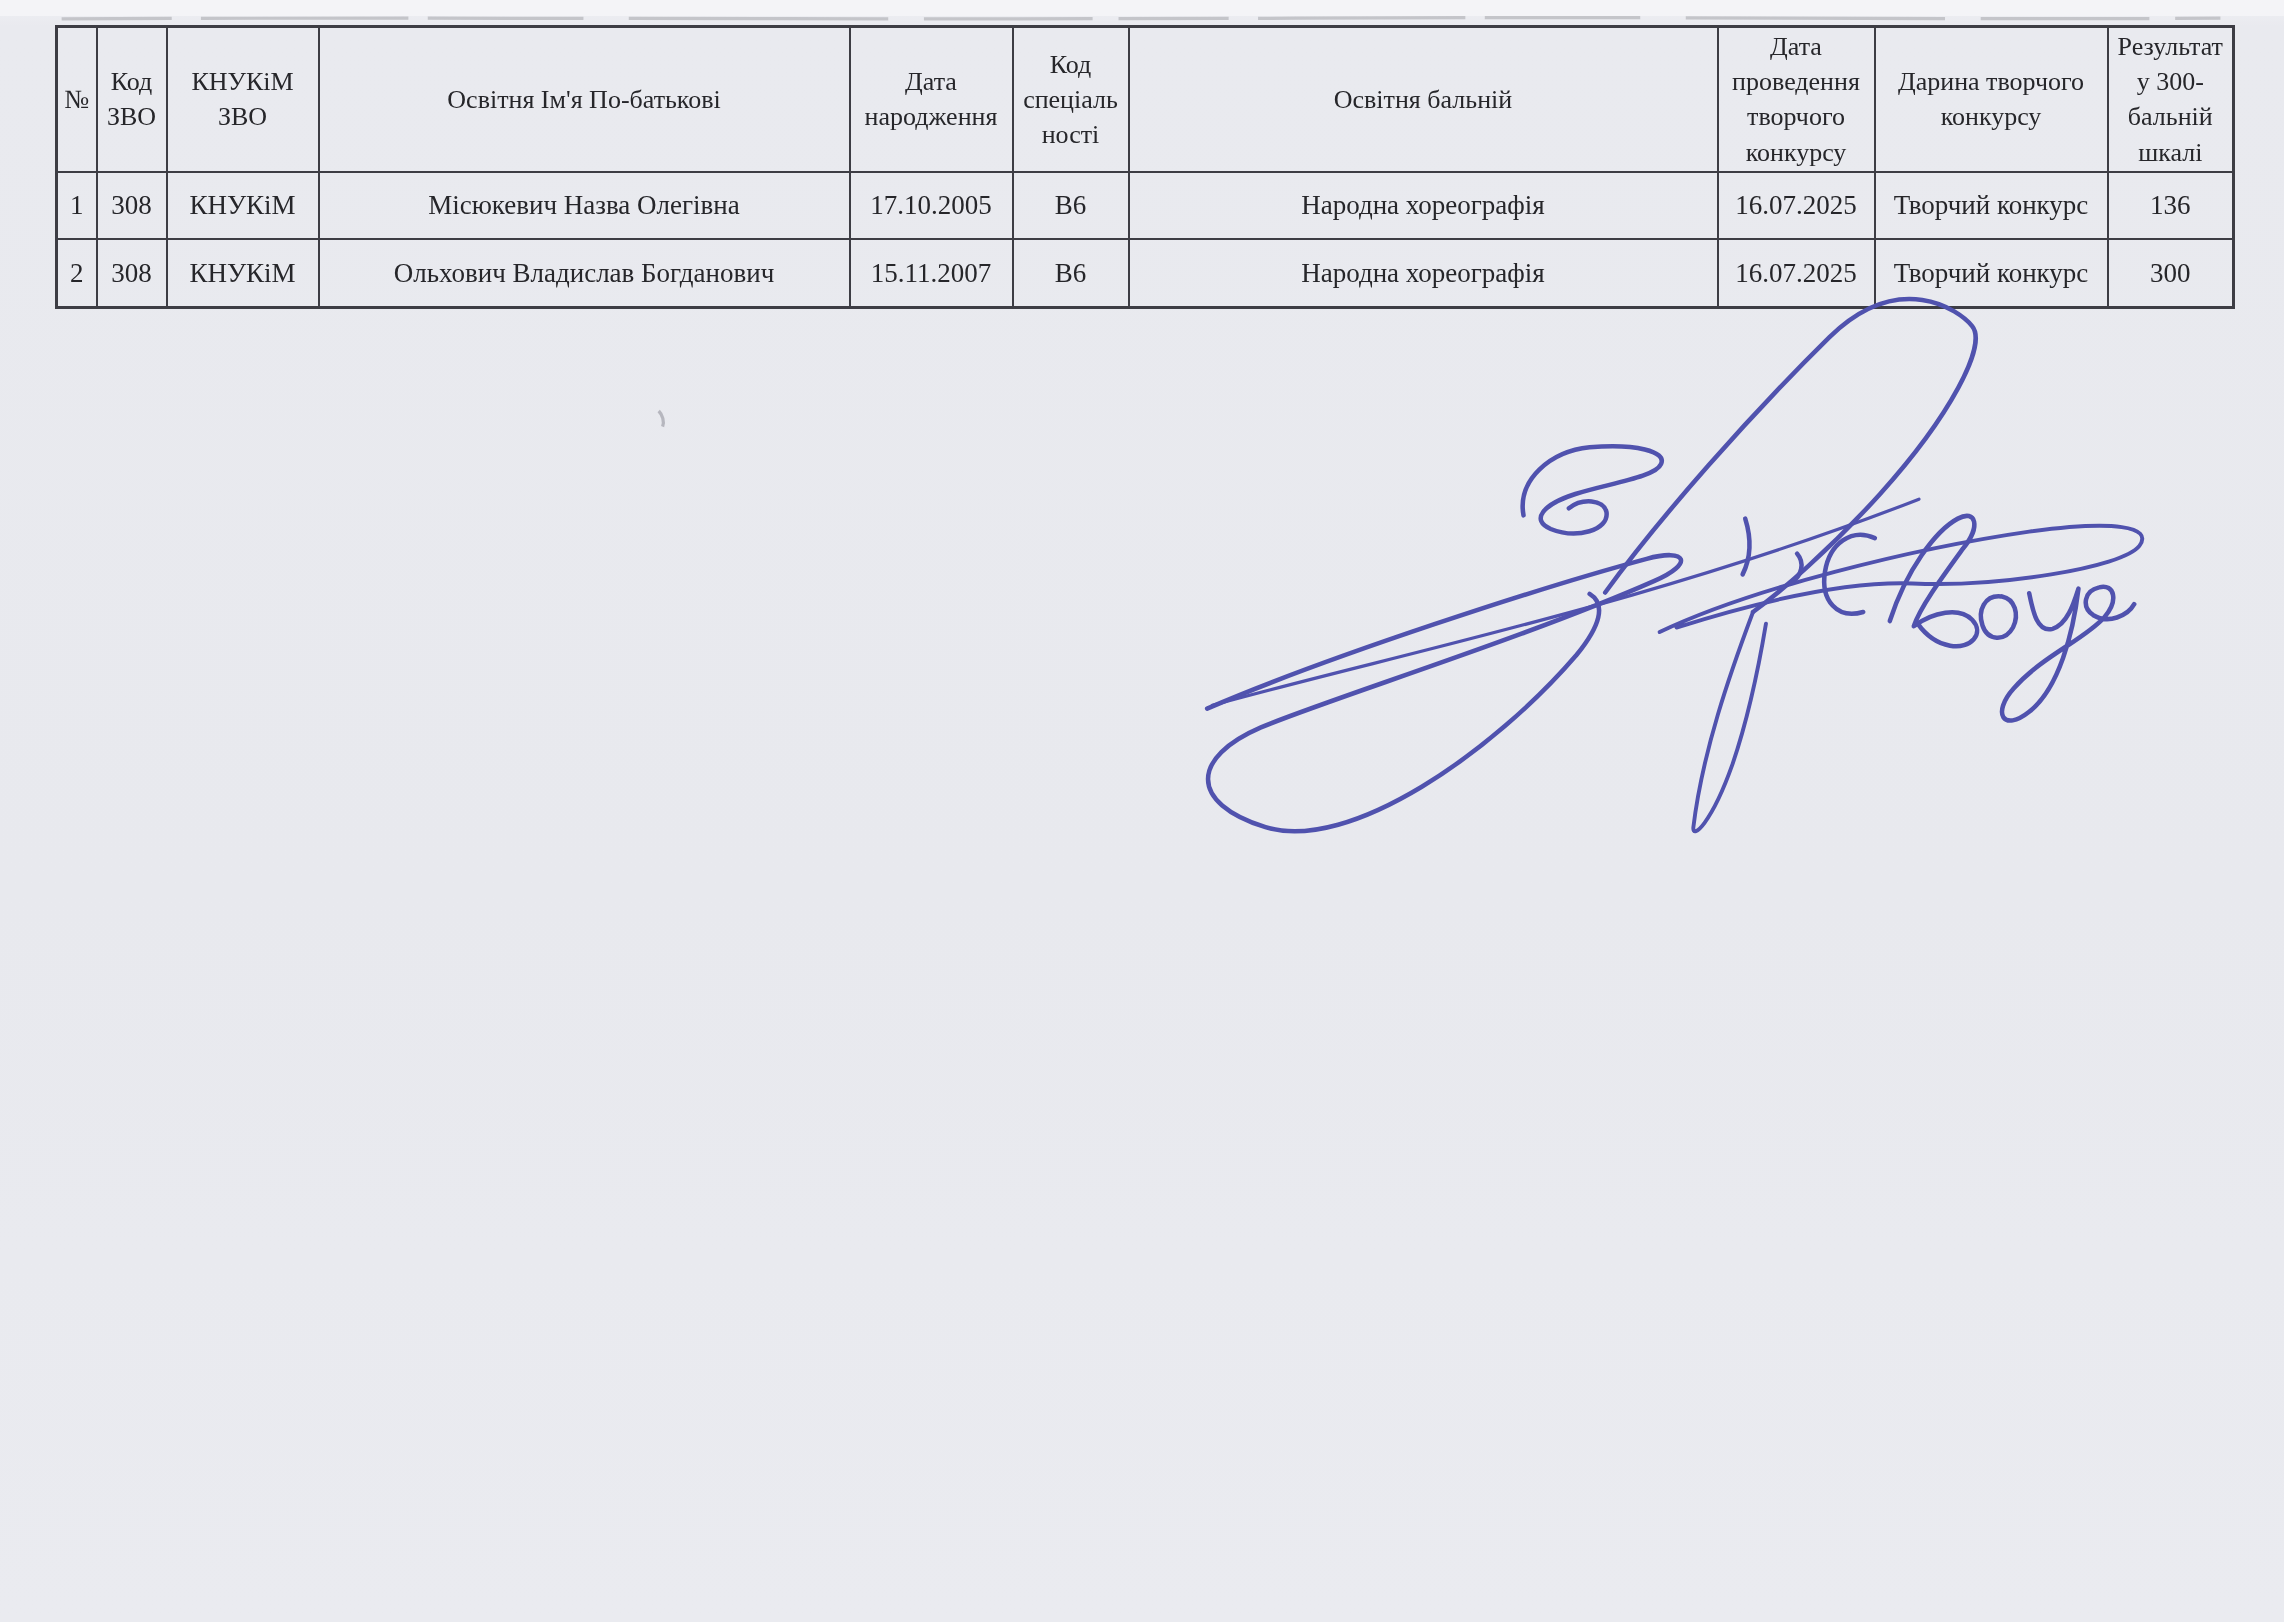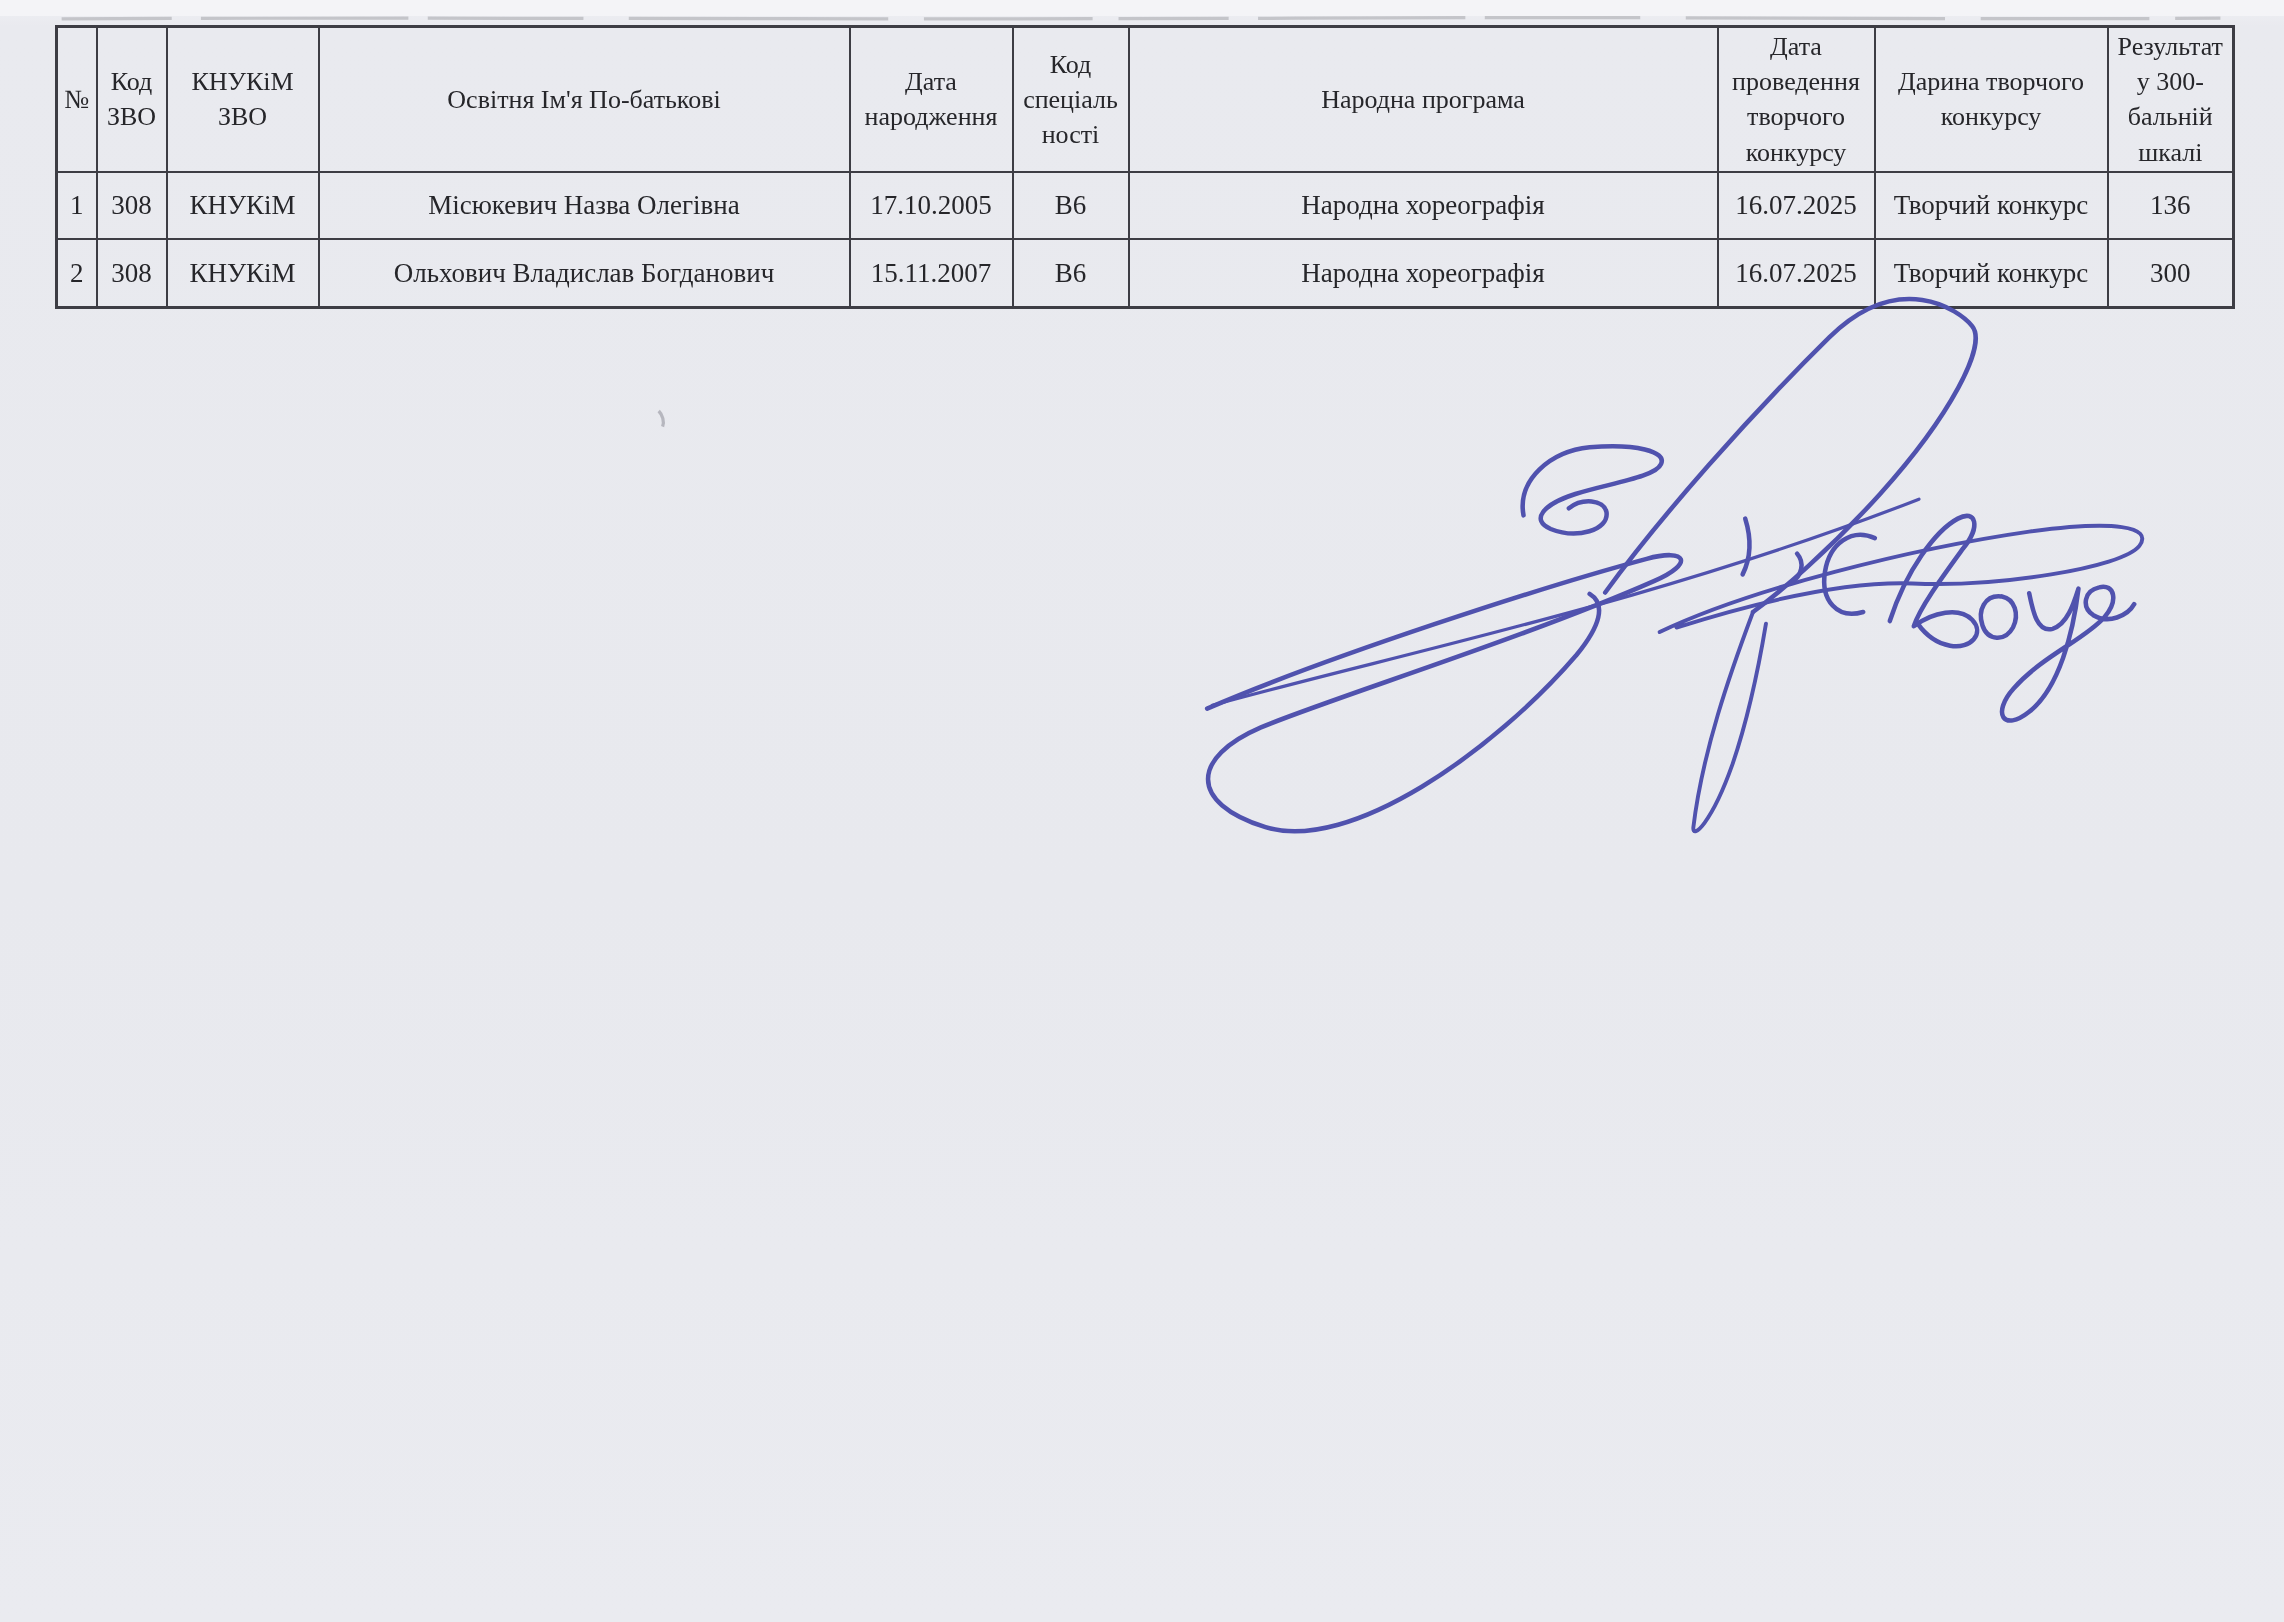--- a/index.html
+++ b/index.html
@@ -85,21 +85,21 @@
         <col class="c9">
     </colgroup>
     <thead>
       <tr>
         <th>№</th>
         <th>Код ЗВО</th>
         <th>КНУКіМ ЗВО</th>
         <th>Освітня Ім'я По-батькові</th>
         <th>Дата народження</th>
         <th>Код спеціаль ності</th>
-        <th>Народна програма</th>
+        <th>Освітня бальній</th>
         <th>Дата проведення творчого конкурсу</th>
         <th>Дарина творчого конкурсу</th>
         <th>Результат у 300- бальній шкалі</th>
       </tr>
     </thead>
     <tbody>
       <tr class="r0">
         <td>1</td>
         <td>308</td>
         <td>КНУКіМ</td>

